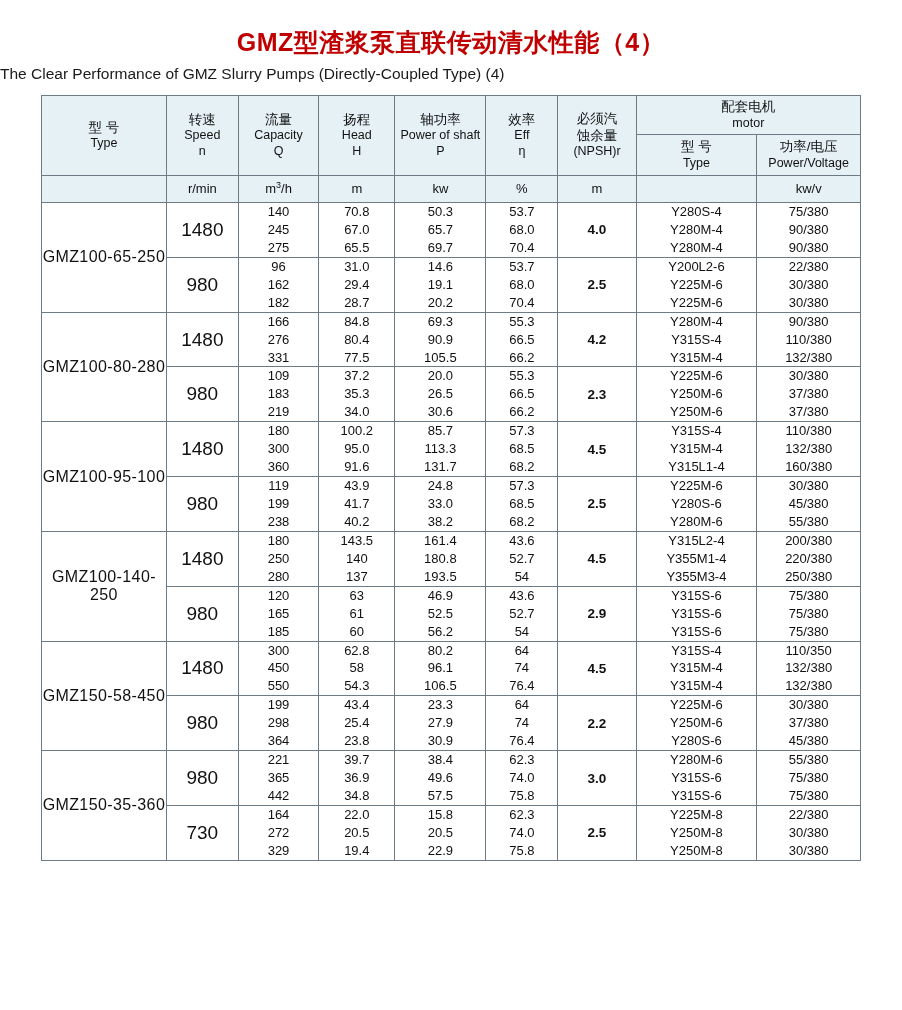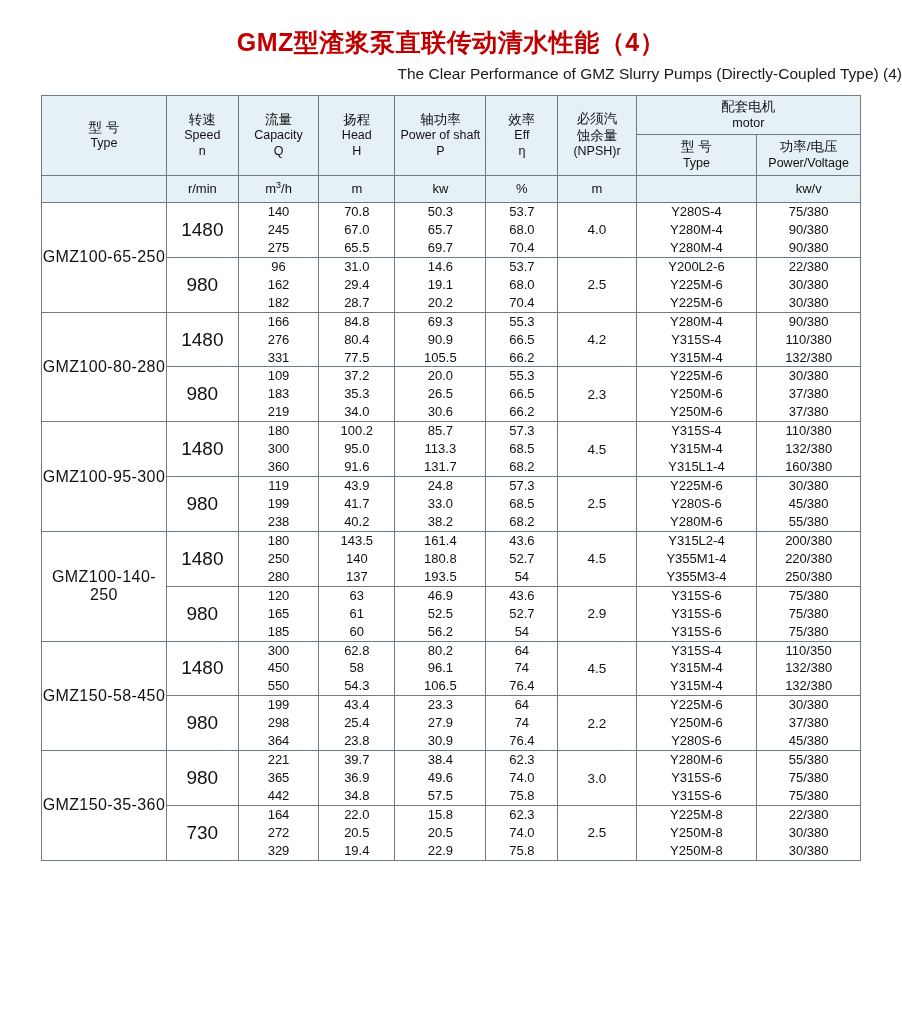--- a/index.html
+++ b/index.html
@@ -23,21 +23,21 @@
   }
   .title-main {
     text-align: center;
     color: #c00000;
     font-weight: bold;
     font-size: 25px;
     letter-spacing: 0.5px;
     margin: 8px 0 2px 0;
   }
   .title-sub {
-    text-align: right;
+    text-align: left;
     color: #1a1a1a;
     font-size: 15.5px;
     margin: 6px 0 12px 0;
   }
   table.perf {
     border-collapse: collapse;
     margin: 0 auto;
     width: 820px;
     table-layout: fixed;
     font-size: 12.5px;
@@ -70,20 +70,21 @@
     letter-spacing: 0.4px;
     vertical-align: bottom;
     padding-bottom: 4px;
     padding-left: 2px;
   }
   td.speed {
     font-size: 19px;
   }
   td.npsh {
     font-size: 13.5px;
+    font-weight: bold;
   }
   td.triple {
     padding: 2px 0;
     line-height: 1.38;
     font-size: 13px;
   }
   td.triple div { white-space: nowrap; }
   .grp-sep td { border-top: 1.6px solid #44505a; }
   .sub-sep td { border-top: 1px solid #6d7b86; }
   .footnote {
@@ -309,21 +310,21 @@
             <div>Y250M-6</div>
             <div>Y250M-6</div>
           </td>
           <td class="triple">
             <div>30/380</div>
             <div>37/380</div>
             <div>37/380</div>
           </td>
         </tr>
         <tr class="grp-sep">
-          <td class="typecell" rowspan="2">GMZ100-95-300</td>
+          <td class="typecell" rowspan="2">GMZ100-95-100</td>
           <td class="speed">1480</td>
           <td class="triple">
             <div>180</div>
             <div>300</div>
             <div>360</div>
           </td>
           <td class="triple">
             <div>100.2</div>
             <div>95.0</div>
             <div>91.6</div>

